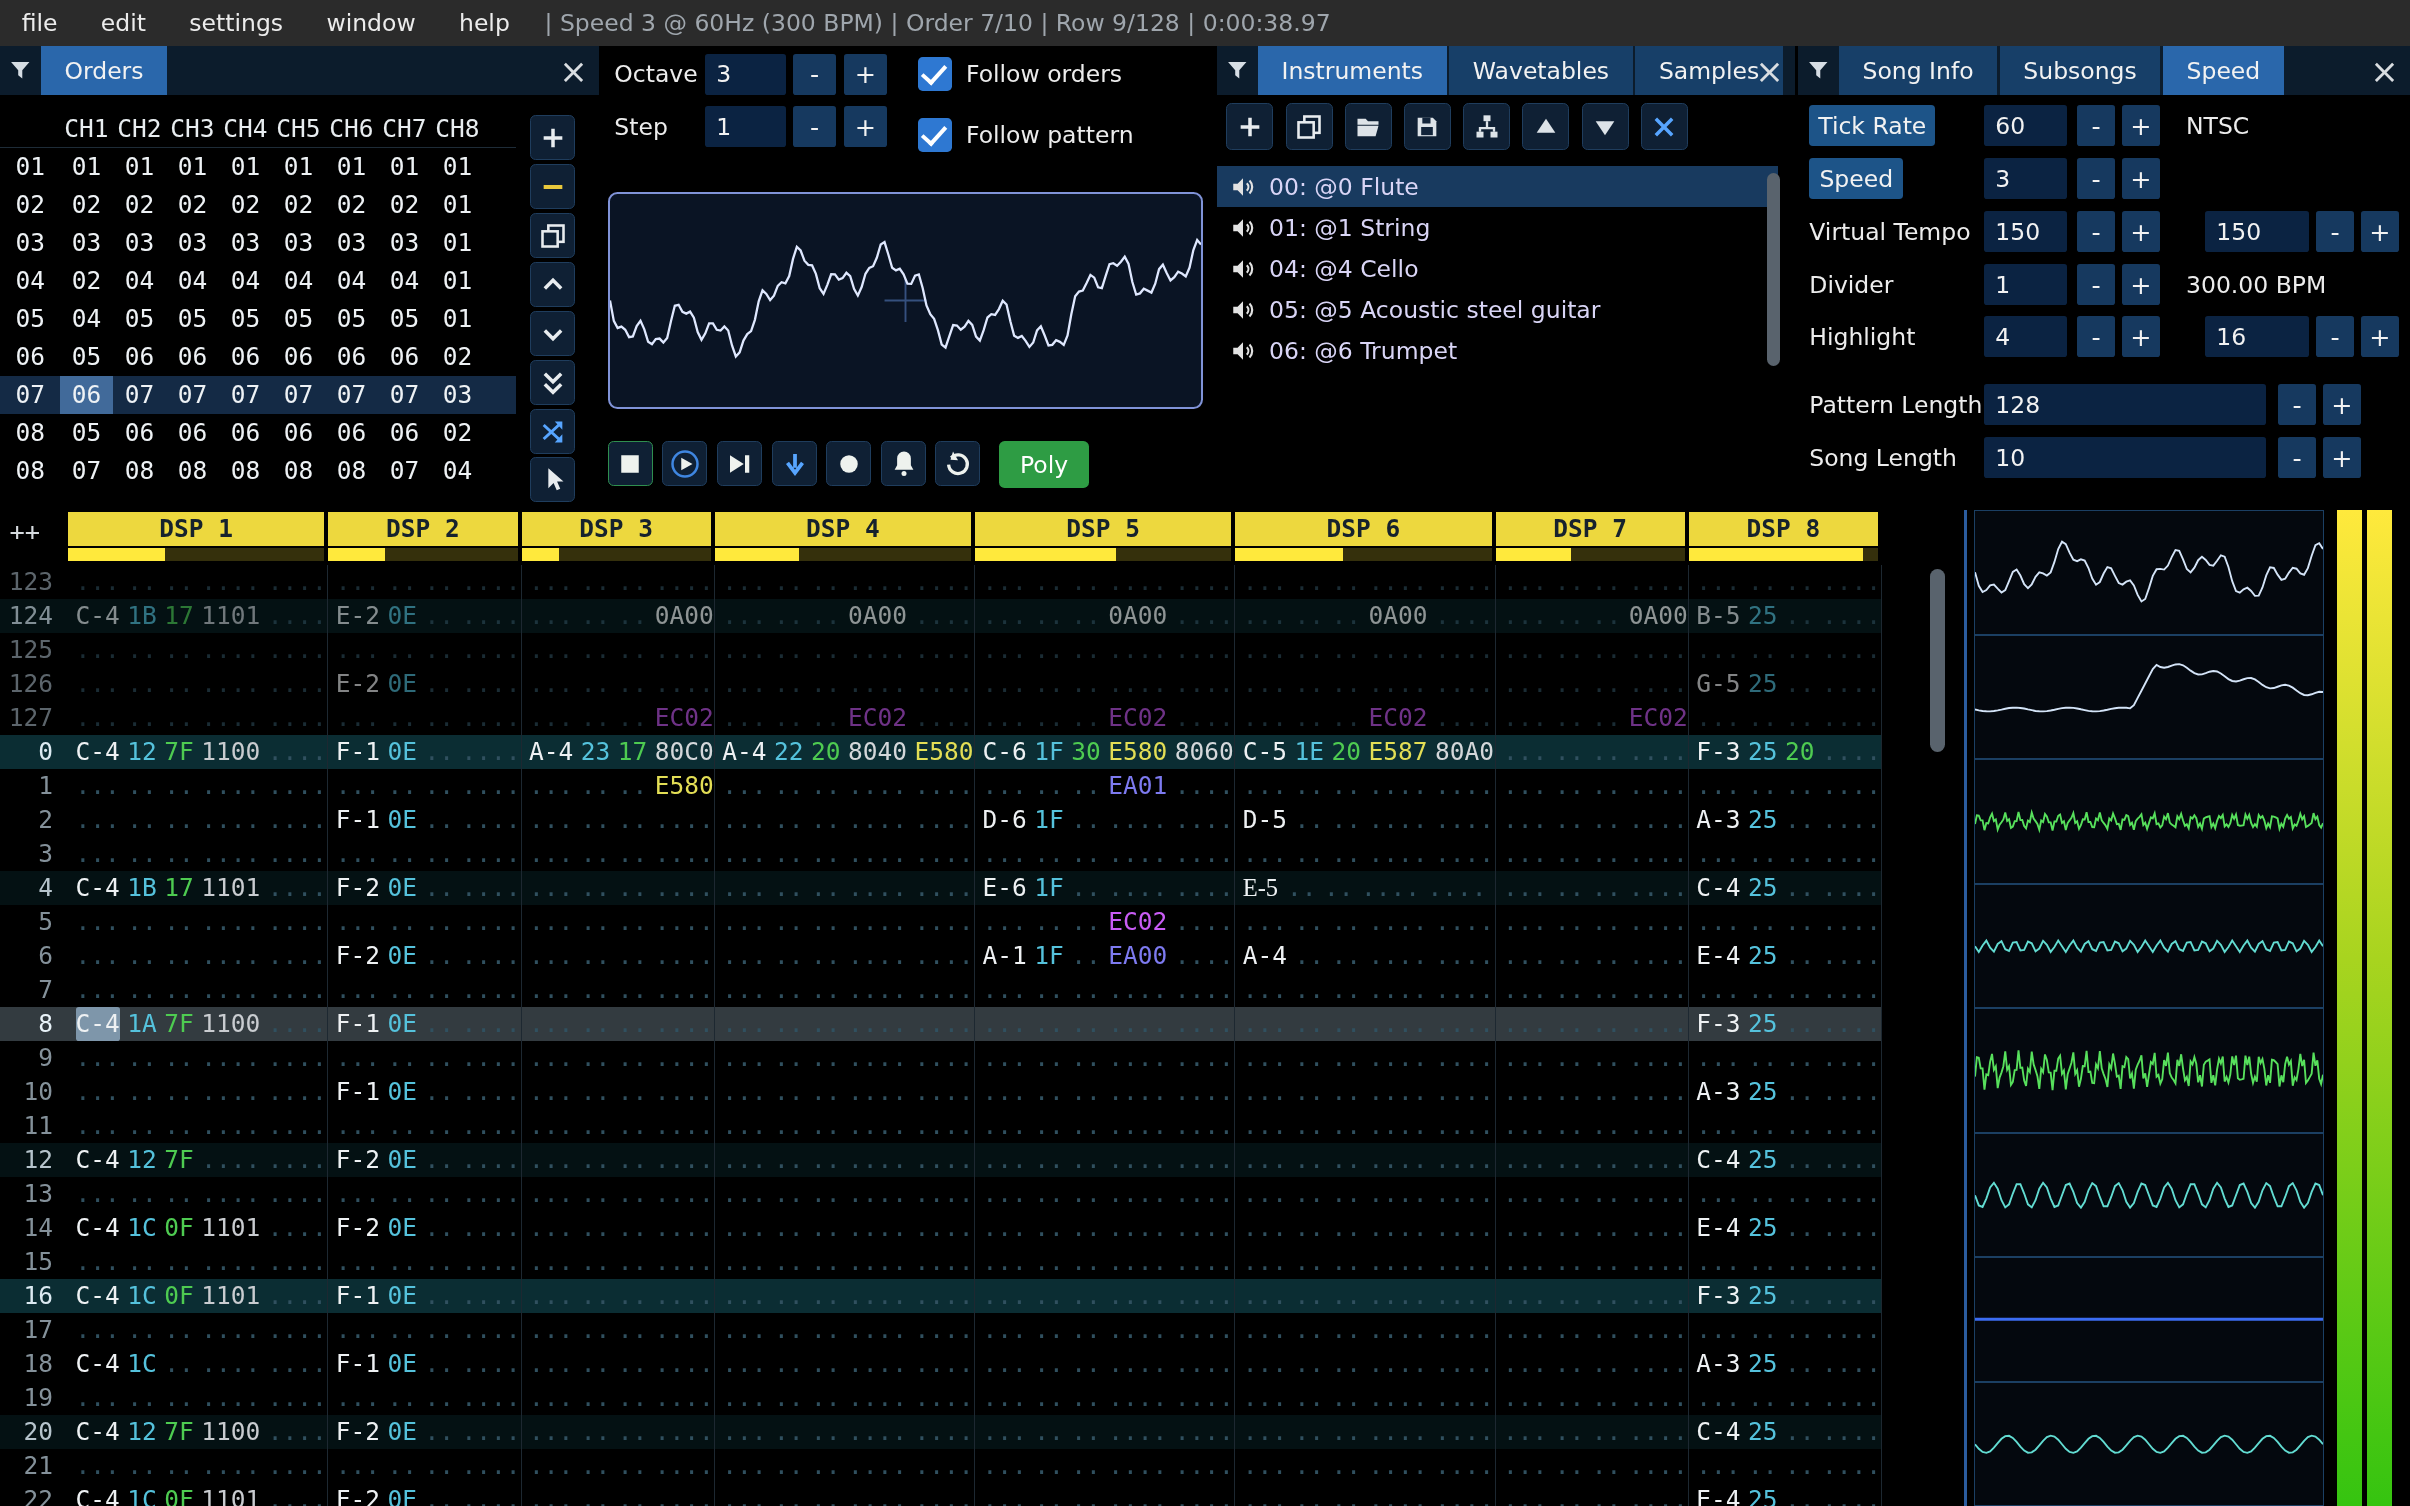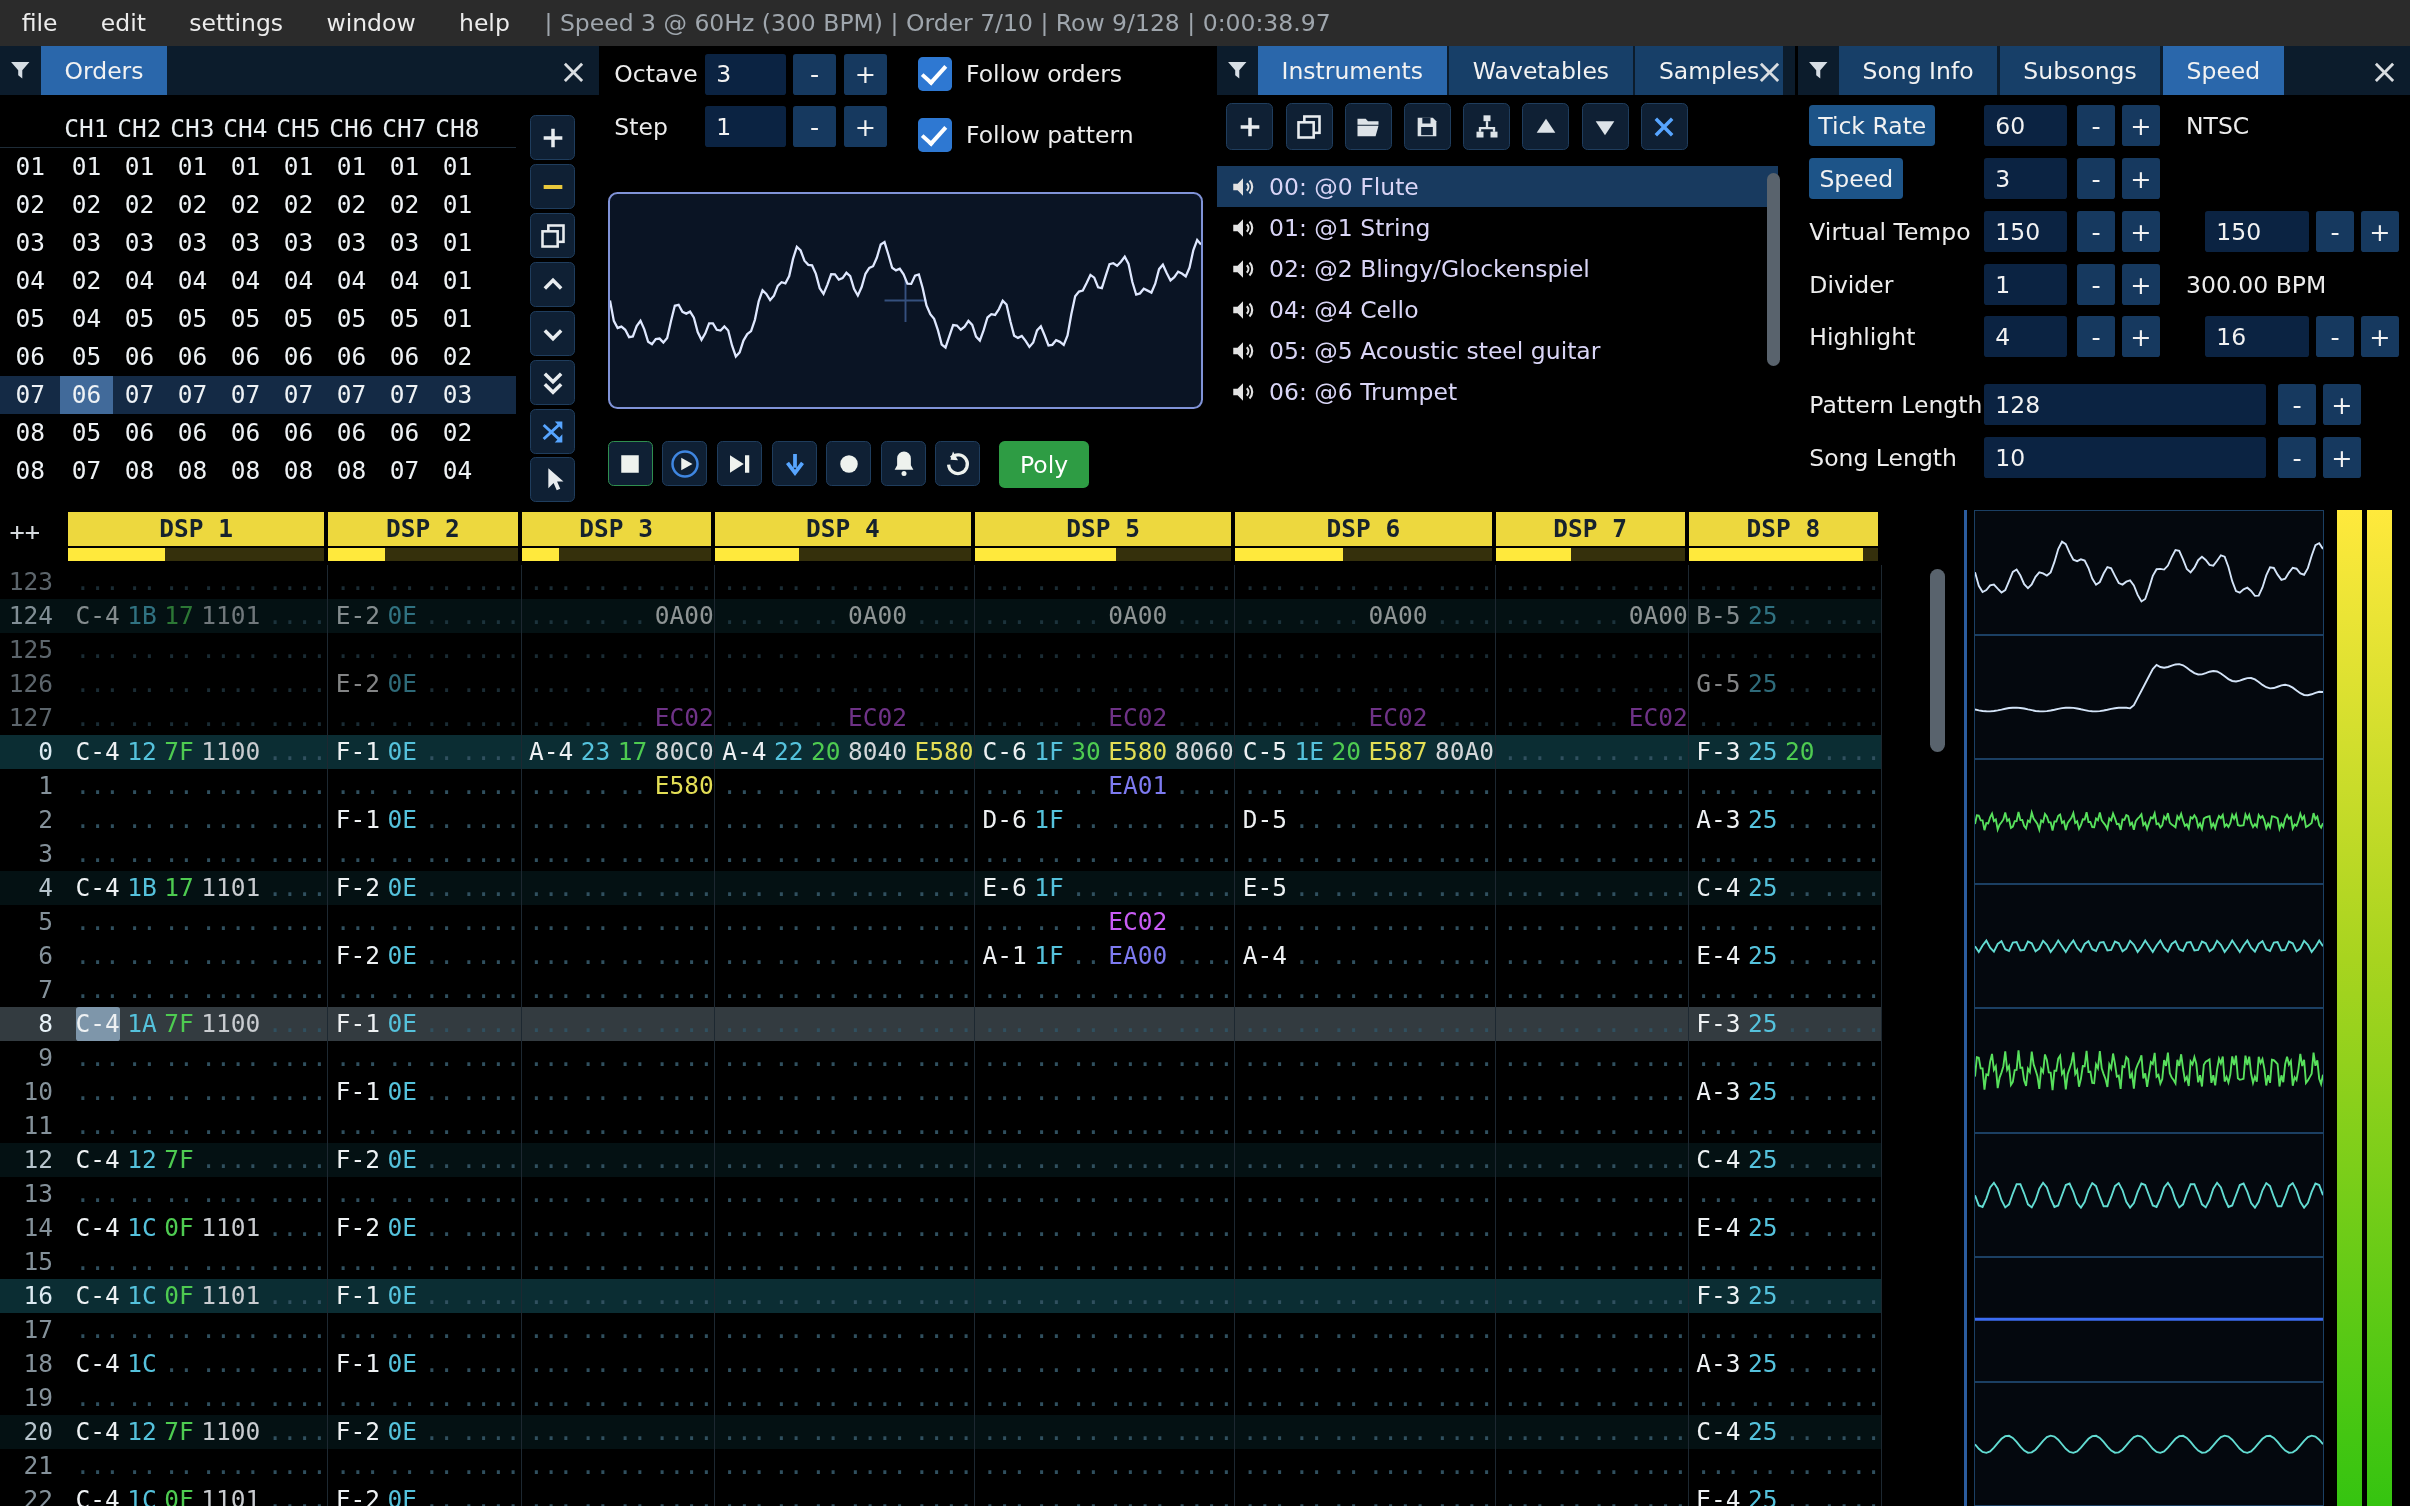--- a/index.html
+++ b/index.html
@@ -432,27 +432,20 @@
           <path d="M3 9h4l5-5v16l-5-5H3z" fill="#e2e2e2"></path>
           <path d="M15.5 8.5a5 5 0 010 7M18 6a8.5 8.5 0 010 12" stroke="#e2e2e2" stroke-width="2" fill="none"></path>
         </svg>
         <span class="inst-label">01: @1 String</span>
       </div>
       <div class="inst-row">
         <svg viewBox="0 0 24 24" width="26" height="26">
           <path d="M3 9h4l5-5v16l-5-5H3z" fill="#e2e2e2"></path>
           <path d="M15.5 8.5a5 5 0 010 7M18 6a8.5 8.5 0 010 12" stroke="#e2e2e2" stroke-width="2" fill="none"></path>
         </svg>
-        <span class="inst-label">02: @2 Blingy/Glockenspiel</span>
-      </div>
-      <div class="inst-row">
-        <svg viewBox="0 0 24 24" width="26" height="26">
-          <path d="M3 9h4l5-5v16l-5-5H3z" fill="#e2e2e2"></path>
-          <path d="M15.5 8.5a5 5 0 010 7M18 6a8.5 8.5 0 010 12" stroke="#e2e2e2" stroke-width="2" fill="none"></path>
-        </svg>
         <span class="inst-label">04: @4 Cello</span>
       </div>
       <div class="inst-row">
         <svg viewBox="0 0 24 24" width="26" height="26">
           <path d="M3 9h4l5-5v16l-5-5H3z" fill="#e2e2e2"></path>
           <path d="M15.5 8.5a5 5 0 010 7M18 6a8.5 8.5 0 010 12" stroke="#e2e2e2" stroke-width="2" fill="none"></path>
         </svg>
         <span class="inst-label">05: @5 Acoustic steel guitar</span>
       </div>
       <div class="inst-row">
@@ -1101,21 +1094,21 @@
           <span class="seg empty" style="width: 4ch;">....</span>
         </div>
         <div class="pat-cell w2">
           <span class="seg seg-note" style="width: 3ch;">E-6</span>
           <span class="seg seg-ins" style="width: 2ch;">1F</span>
           <span class="seg empty" style="width: 2ch;">..</span>
           <span class="seg empty" style="width: 4ch;">....</span>
           <span class="seg empty" style="width: 4ch;">....</span>
         </div>
         <div class="pat-cell w2">
-          <span class="seg seg-note" style="width: 3ch;">E-5</span>
+          <span class="seg seg-note" style="width: 3ch; font-family: Liberation Serif, serif;">E-5</span>
           <span class="seg empty" style="width: 2ch;">..</span>
           <span class="seg empty" style="width: 2ch;">..</span>
           <span class="seg empty" style="width: 4ch;">....</span>
           <span class="seg empty" style="width: 4ch;">....</span>
         </div>
         <div class="pat-cell w1">
           <span class="seg empty" style="width: 3ch;">...</span>
           <span class="seg empty" style="width: 2ch;">..</span>
           <span class="seg empty" style="width: 2ch;">..</span>
           <span class="seg empty" style="width: 4ch;">....</span>

